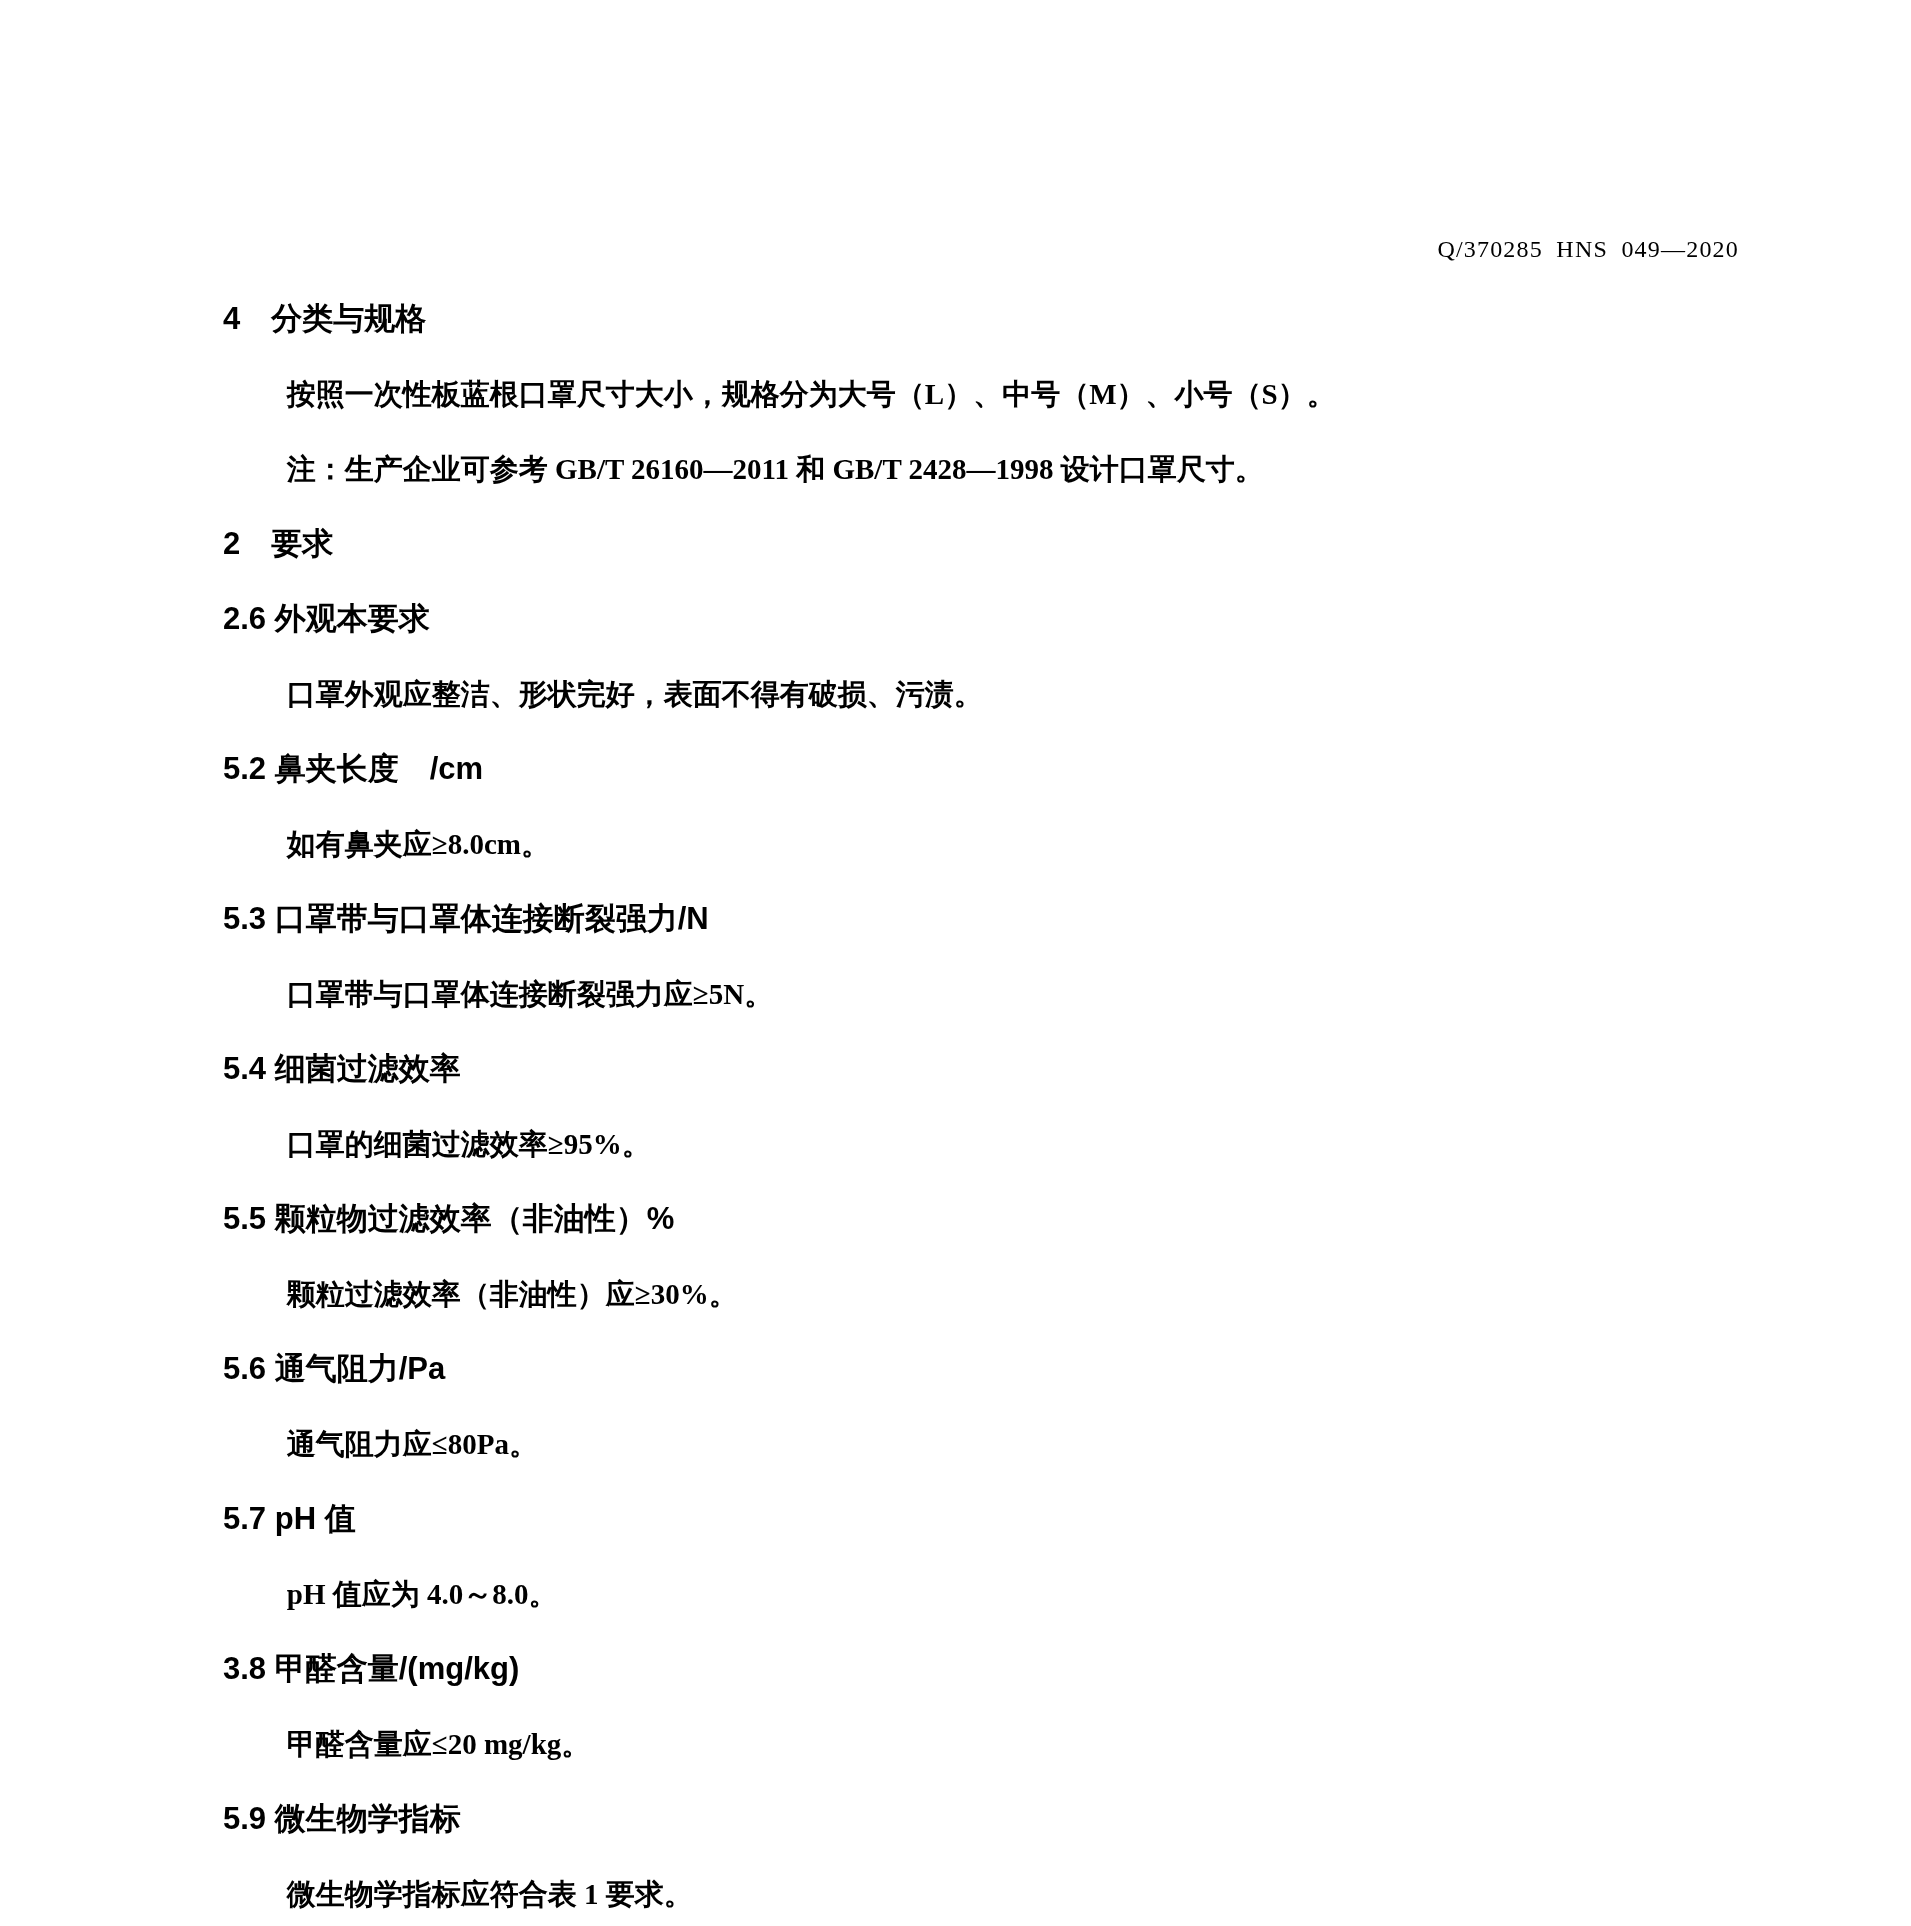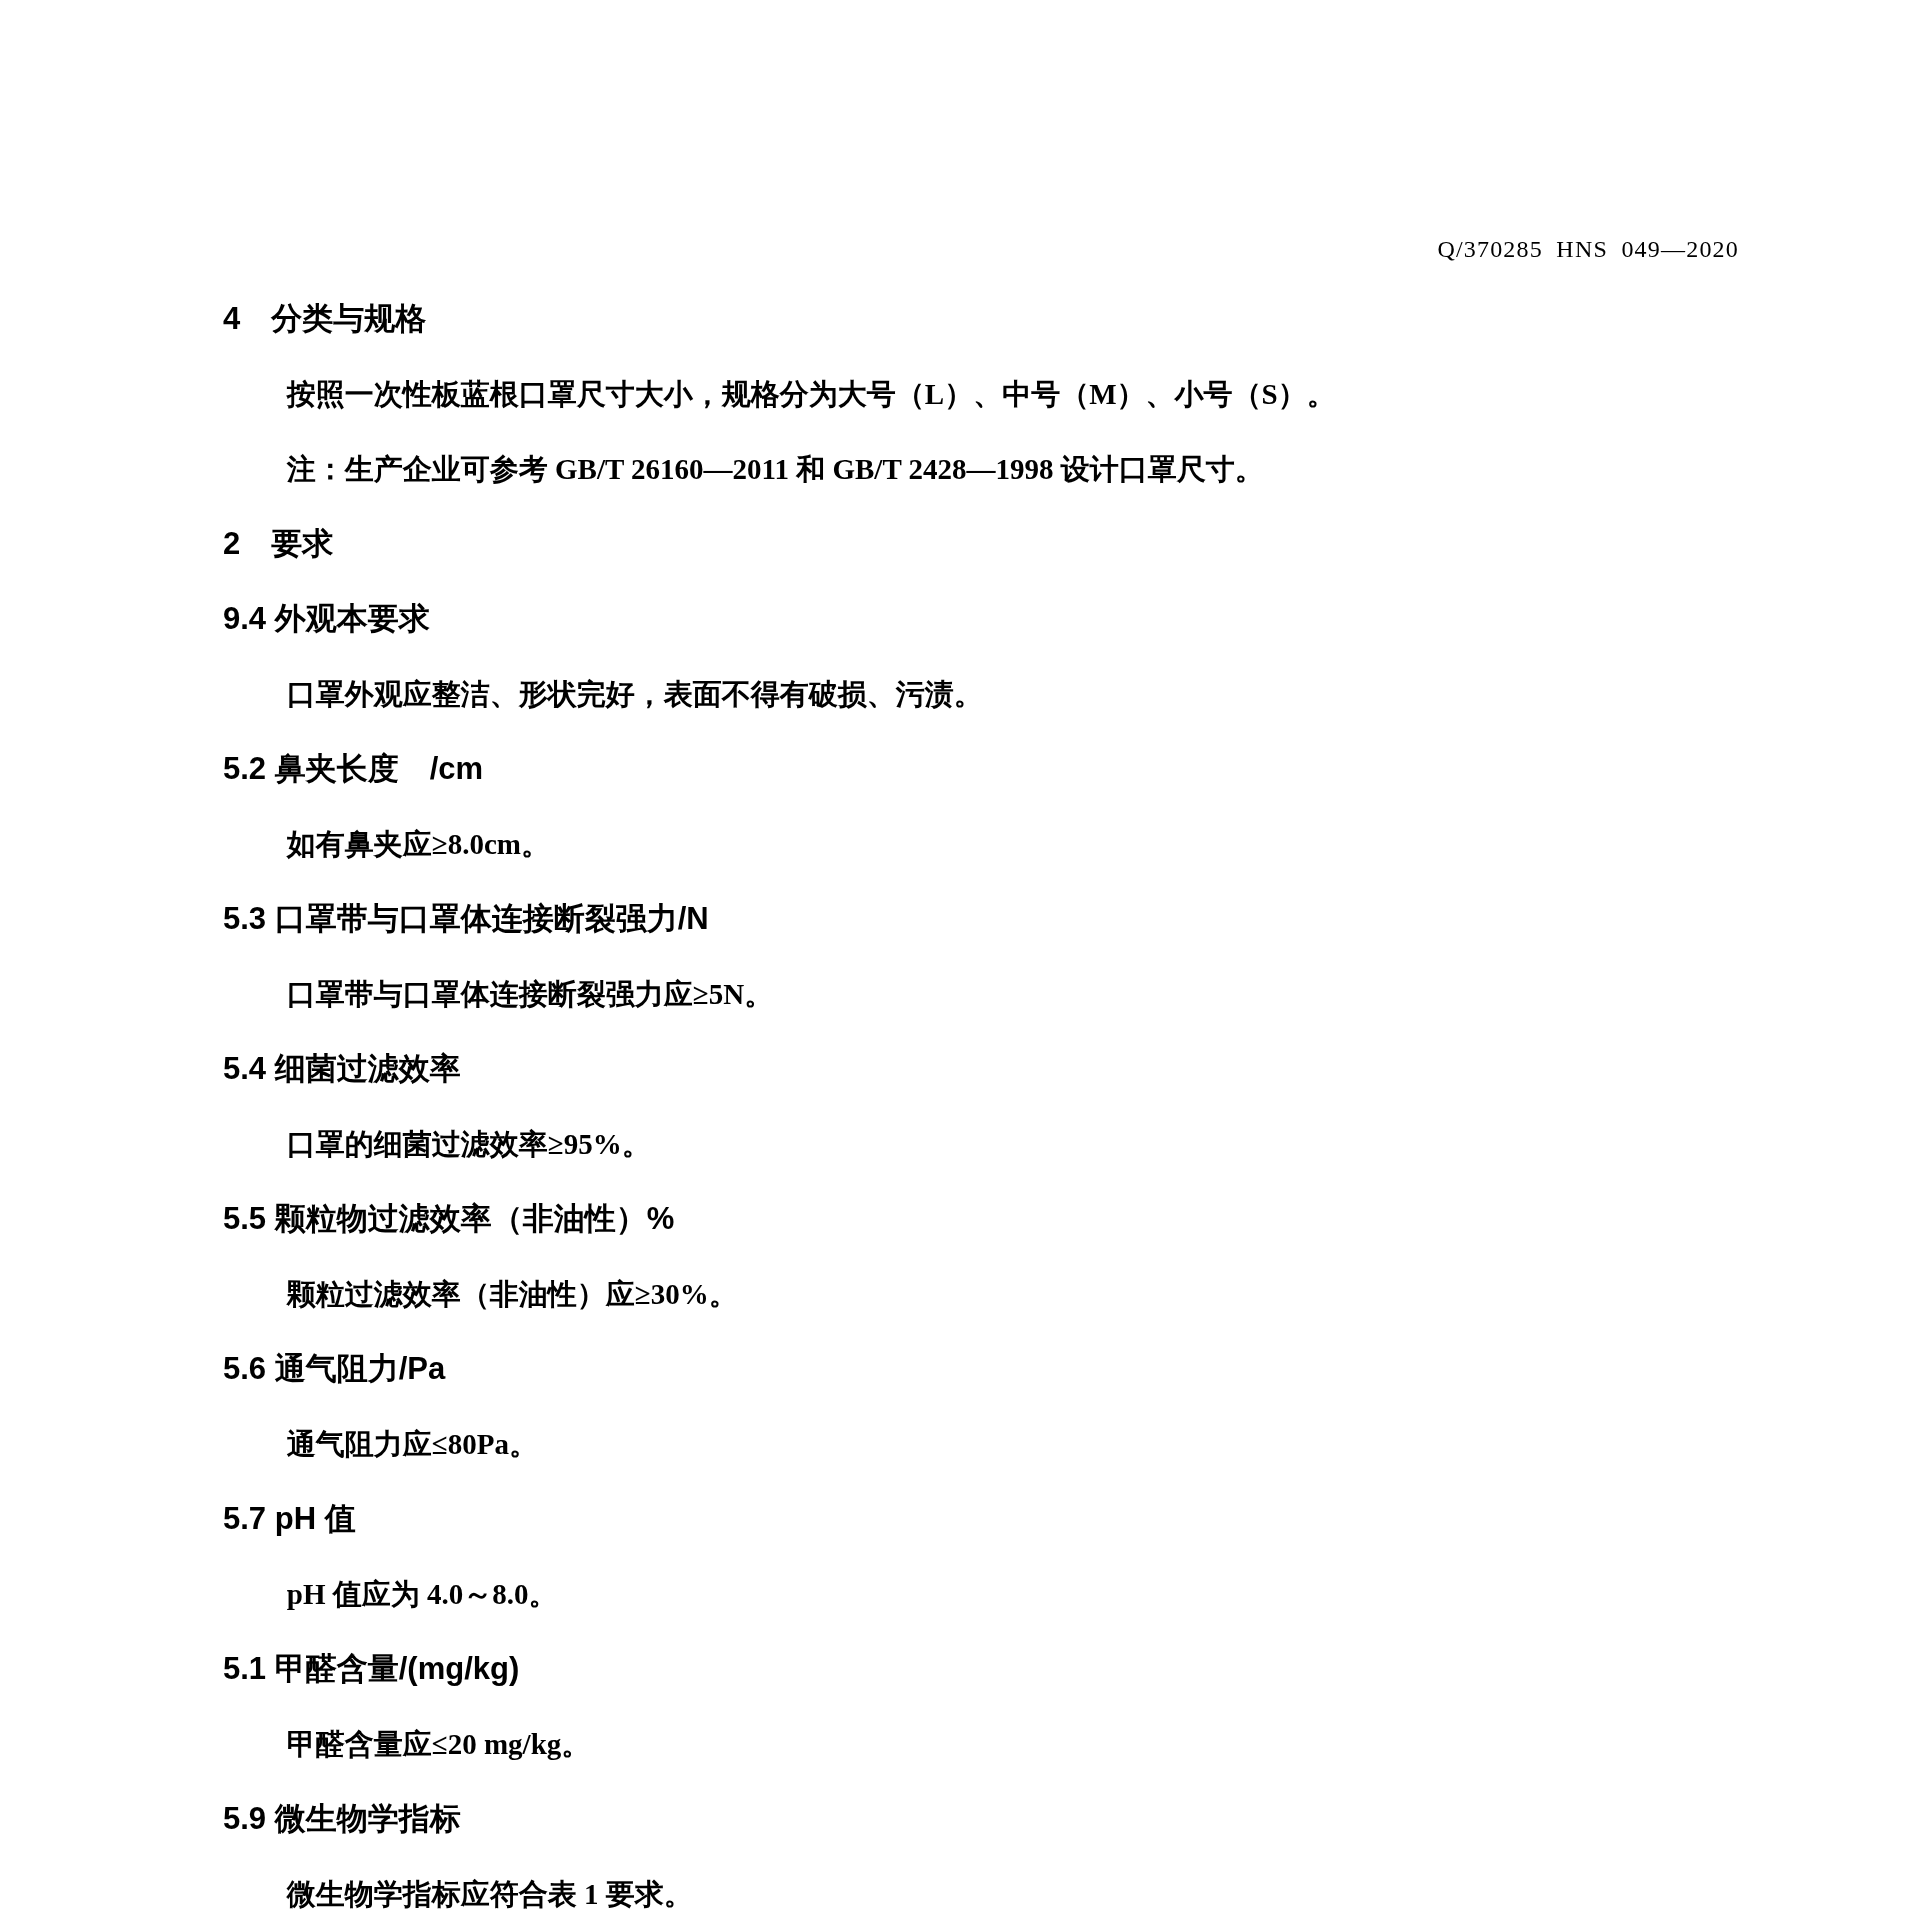--- a/index.html
+++ b/index.html
@@ -57,35 +57,35 @@
 
 <div class="page">
 
   <div class="doc-code">Q/370285 HNS 049—2020</div>
 
   <div class="content">
     <div class="block h1">4　分类与规格</div>
     <div class="block p">按照一次性板蓝根口罩尺寸大小，规格分为大号（L）、中号（M）、小号（S）。</div>
     <div class="block p">注：生产企业可参考 GB/T 26160—2011 和 GB/T 2428—1998 设计口罩尺寸。</div>
     <div class="block h1">2　要求</div>
-    <div class="block h2">9.4 外观本要求</div>
+    <div class="block h2">2.6 外观本要求</div>
     <div class="block p">口罩外观应整洁、形状完好，表面不得有破损、污渍。</div>
     <div class="block h2">5.2 鼻夹长度　/cm</div>
     <div class="block p">如有鼻夹应≥8.0cm。</div>
     <div class="block h2">5.3 口罩带与口罩体连接断裂强力/N</div>
     <div class="block p">口罩带与口罩体连接断裂强力应≥5N。</div>
     <div class="block h2">5.4 细菌过滤效率</div>
     <div class="block p">口罩的细菌过滤效率≥95%。</div>
     <div class="block h2">5.5 颗粒物过滤效率（非油性）%</div>
     <div class="block p">颗粒过滤效率（非油性）应≥30%。</div>
     <div class="block h2">5.6 通气阻力/Pa</div>
     <div class="block p">通气阻力应≤80Pa。</div>
     <div class="block h2">5.7 pH 值</div>
     <div class="block p">pH 值应为 4.0～8.0。</div>
-    <div class="block h2">5.1 甲醛含量/(mg/kg)</div>
+    <div class="block h2">3.8 甲醛含量/(mg/kg)</div>
     <div class="block p">甲醛含量应≤20 mg/kg。</div>
     <div class="block h2">5.9 微生物学指标</div>
     <div class="block p">微生物学指标应符合表 1 要求。</div>
 
   </div>
 
 </div>
 
 
 </body></html>

